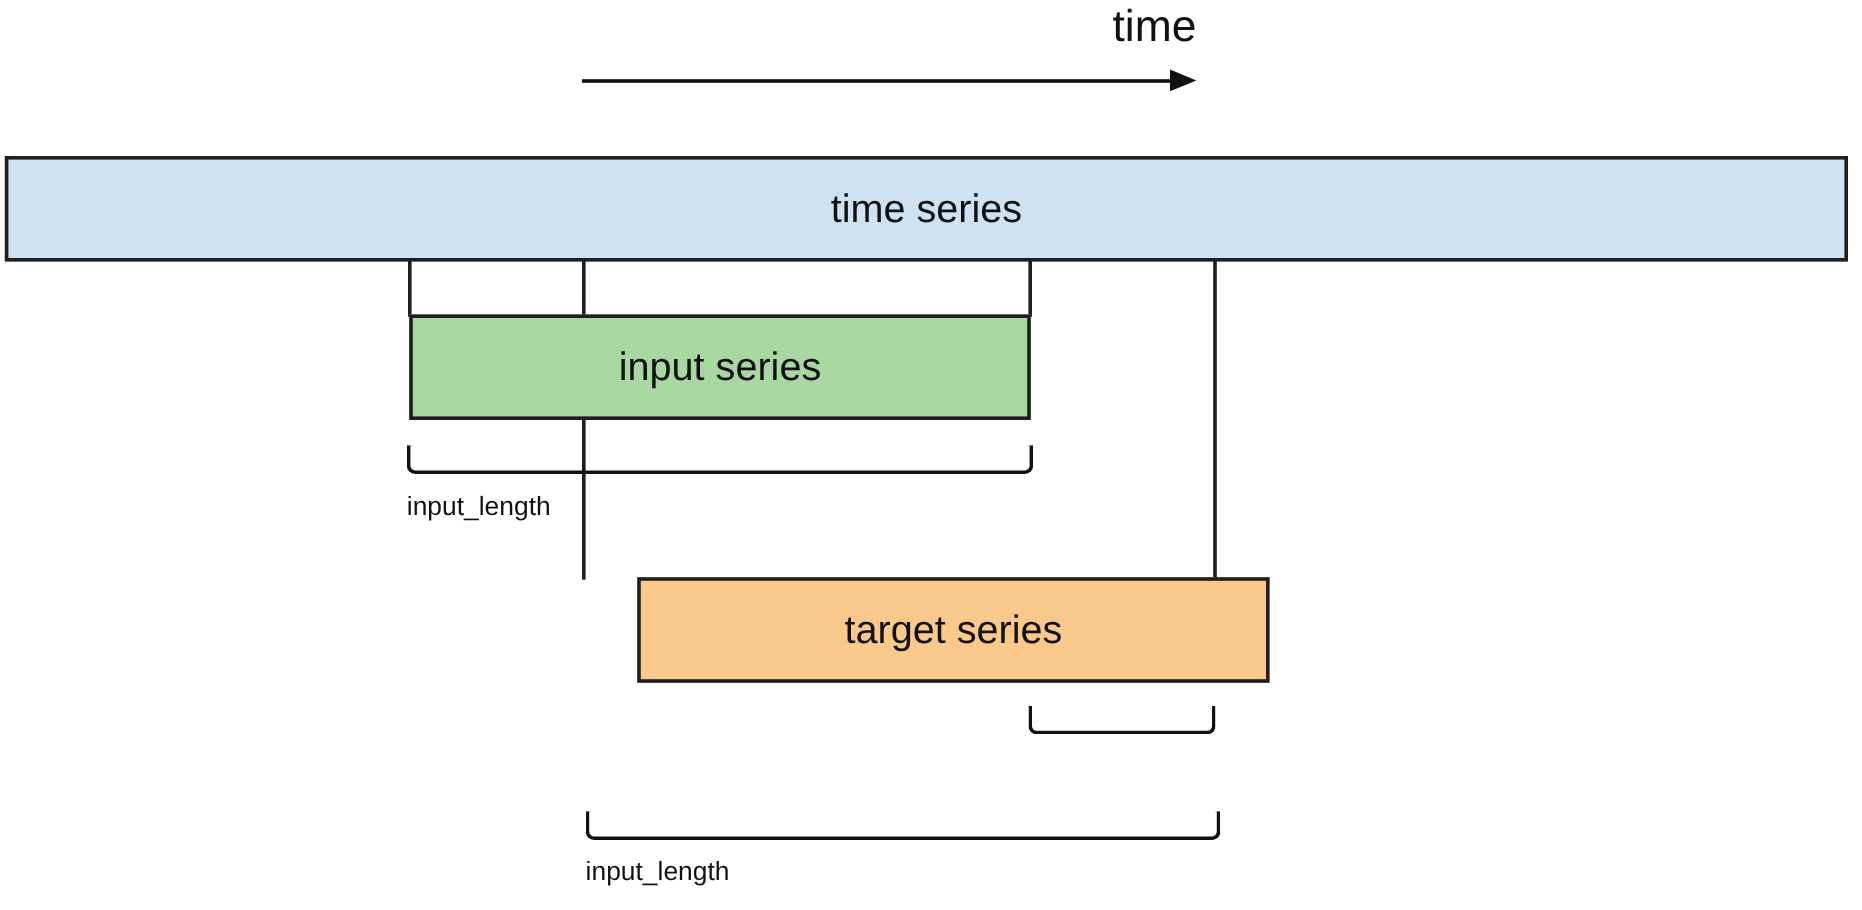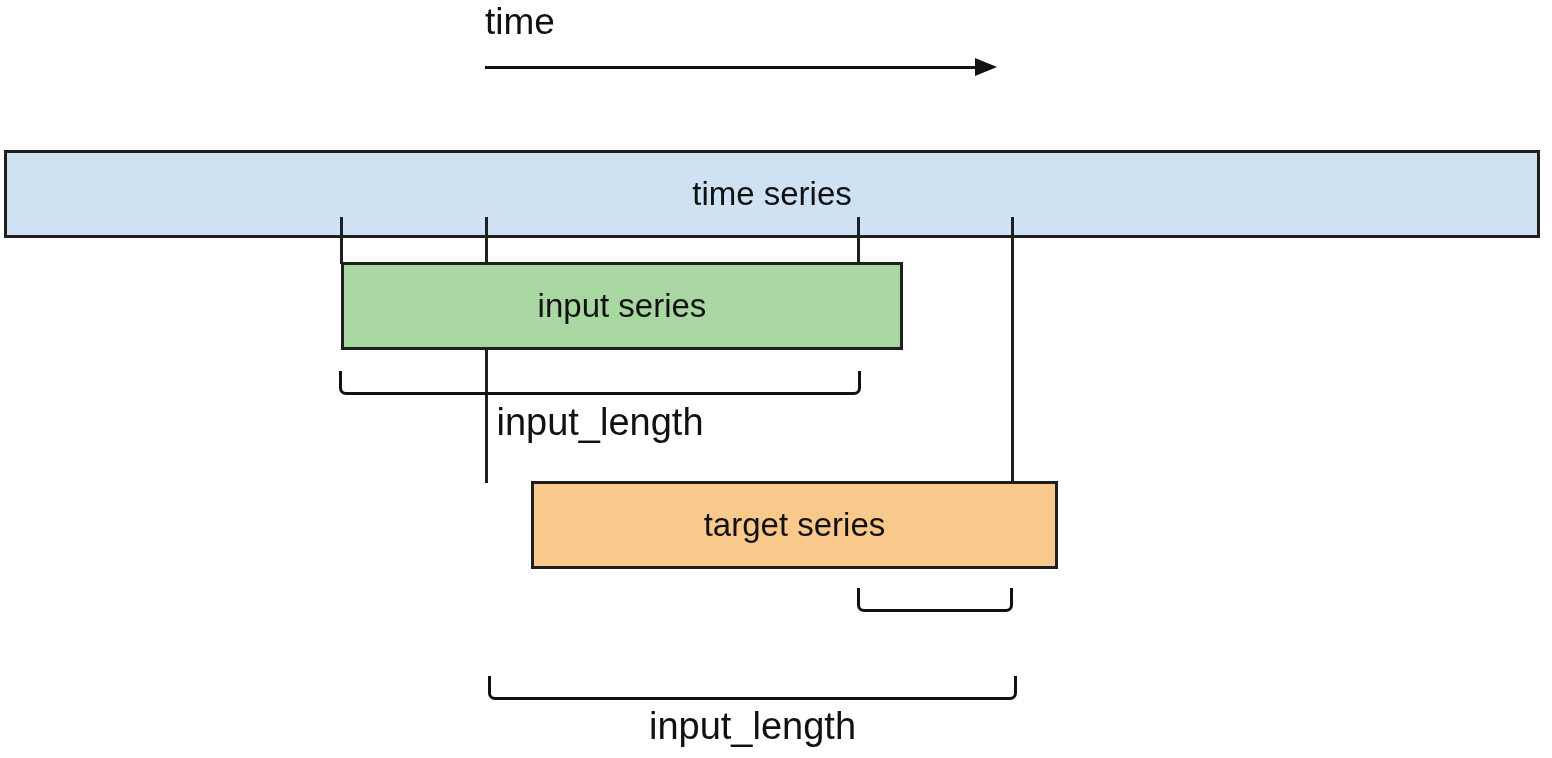--- a/index.html
+++ b/index.html
@@ -14,42 +14,42 @@
     width: 1552px;
     height: 758px;
     background: #ffffff;
     overflow: hidden;
   }
   .abs { position: absolute; box-sizing: border-box; }
 
   
   .time-label {
     left: 485px; top: 0px; width: 512px; height: 48px;
-    font-size: 37px; line-height: 44px; text-align: left;
+    font-size: 37px; line-height: 44px; text-align: right;
     font-weight: 400;
   }
   .arrow-line {
     left: 485px; top: 66px; width: 492px; height: 3px;
     background: #111111;
   }
   .arrow-head {
     left: 975px; top: 58px; width: 0; height: 0;
     border-top: 9px solid transparent;
     border-bottom: 9px solid transparent;
     border-left: 22px solid #111111;
   }
 
   
   .bar {
     border: 3px solid #1f1f1f;
     display: flex; align-items: center; justify-content: center;
     font-size: 33px;
   }
   .bar-time-series   { left: 4px;   top: 130px; width: 1536px; height: 88px; }
-  .bar-input-series  { left: 341px; top: 262px; width: 562px;  height: 88px; }
+  .bar-input-series  { left: 341px; top: 262px; width: 518px;  height: 88px; }
   .bar-target-series { left: 486px; top: 481px; width: 527px;  height: 88px; }
 
   
   .vline { width: 3px; background: #1f1f1f; }
   .vline-1 { left: 340px;  top: 217px; height: 47px; }
   .vline-2 { left: 485px;  top: 217px; height: 266px; }
   .vline-3 { left: 857px;  top: 217px; height: 47px; }
   .vline-4 { left: 1011px; top: 217px; height: 266px; }
 
   
@@ -59,36 +59,36 @@
     border-bottom: 3px solid #111111;
     border-radius: 0 0 7px 7px;
     height: 24px;
   }
   .bracket-input-top    { left: 339px; top: 371px; width: 522px; }
   .bracket-output       { left: 857px; top: 588px; width: 156px; }
   .bracket-input-bottom { left: 488px; top: 676px; width: 529px; }
 
   
   .blabel {
-    font-size: 38px; line-height: 40px; text-align: center;
+    font-size: 22px; line-height: 40px; 
   }
   .label-input-top    { left: 339px; top: 402px; width: 522px; }
   .label-output       { left: 784px; top: 620px; width: 300px; }
   .label-input-bottom { left: 488px; top: 706px; width: 529px; }
 </style>
 </head>
 <body>
 
 <div class="canvas">
 
   <div class="abs time-label">time</div>
   <div class="abs arrow-line"></div>
   <div class="abs arrow-head"></div>
 
-  <div class="abs bar bar-time-series" style="background-color: rgb(207, 226, 243); margin-top: 20px;">
+  <div class="abs bar bar-time-series" style="background-color: rgb(207, 226, 243);">
     <span>time series</span>
   </div>
 
   <div class="abs vline vline-1"></div>
   <div class="abs vline vline-2"></div>
   <div class="abs vline vline-3"></div>
   <div class="abs vline vline-4"></div>
 
   <div class="abs bar bar-input-series" style="background-color: rgb(169, 215, 162);">
     <span>input series</span>

